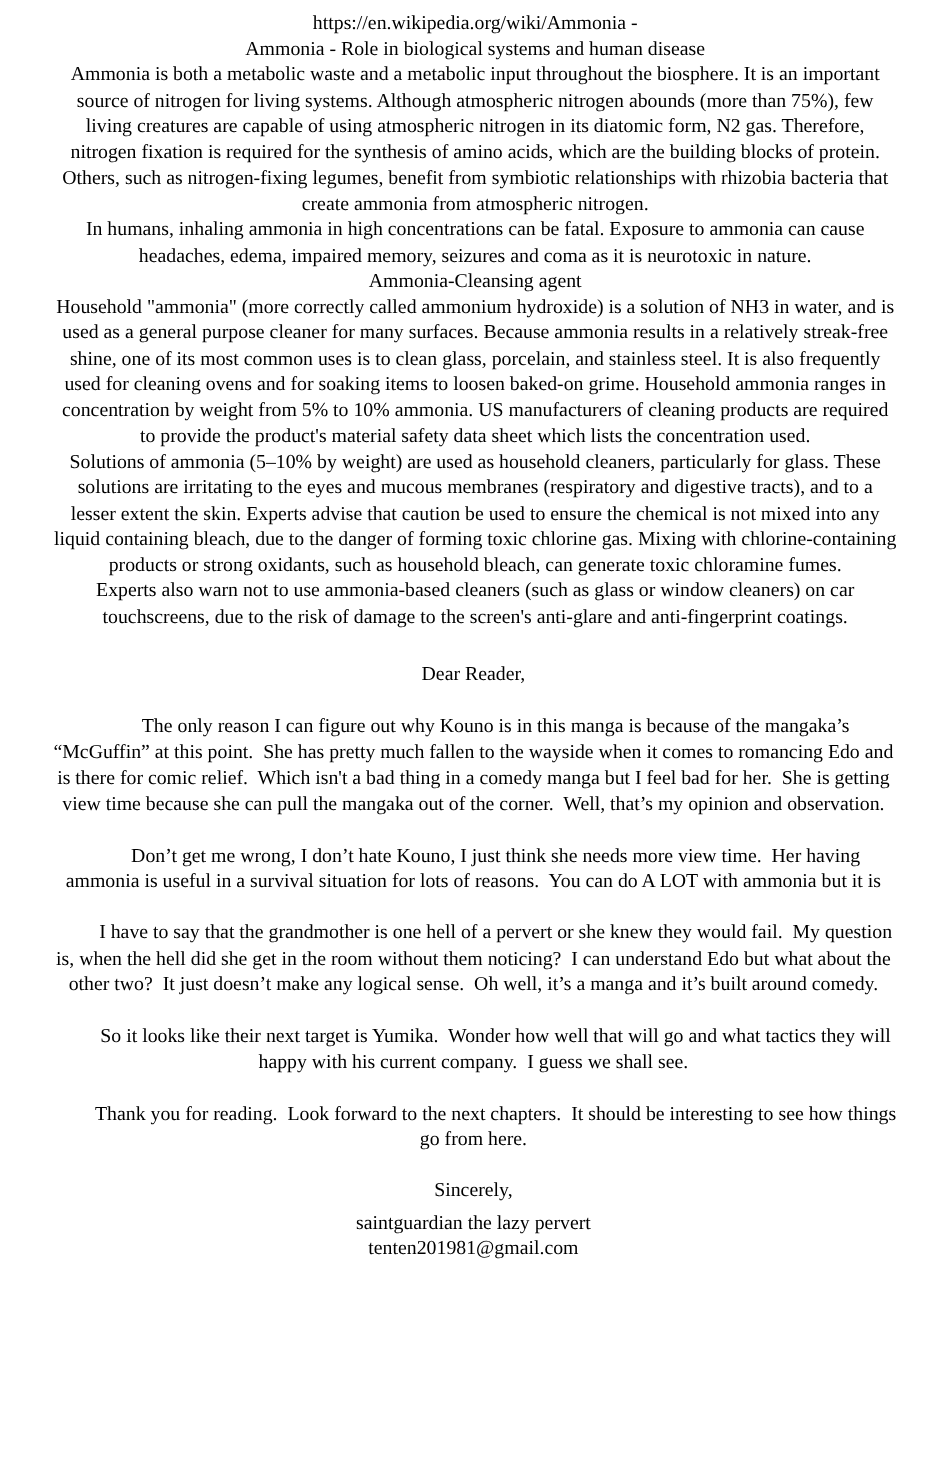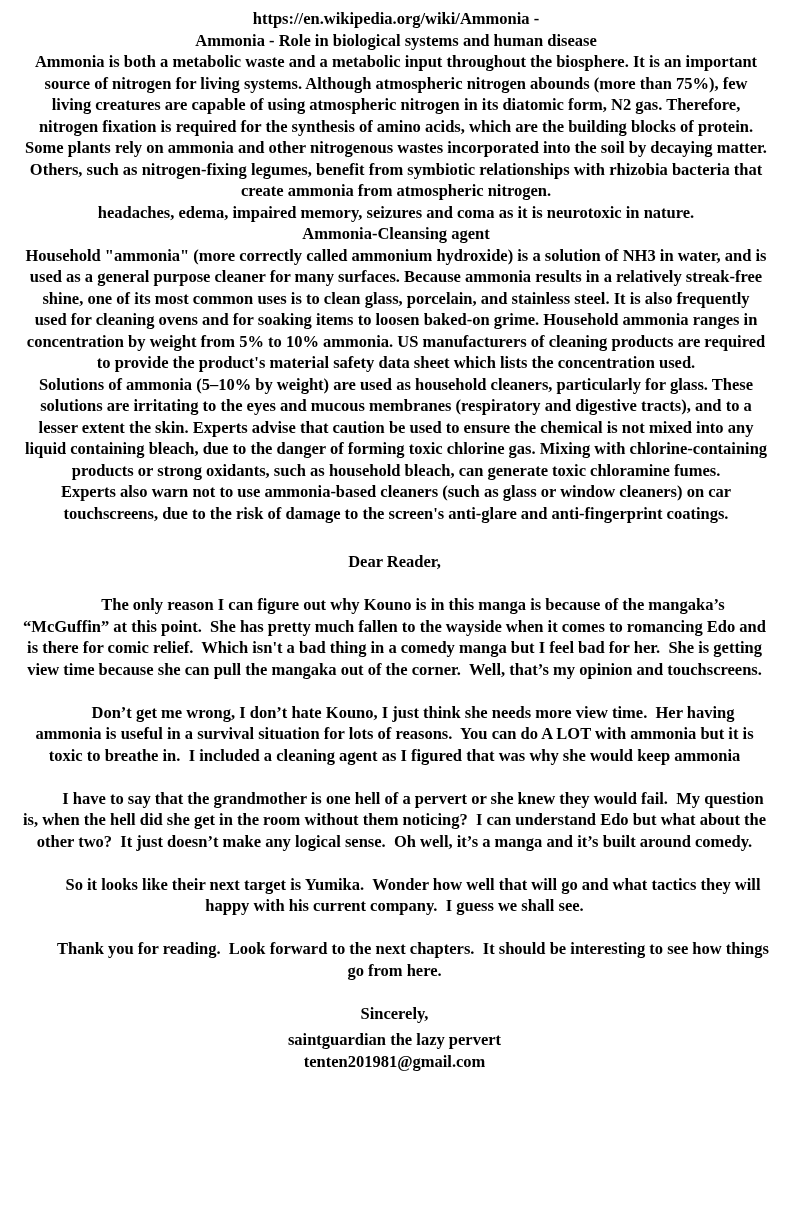--- a/index.html
+++ b/index.html
@@ -12,21 +12,20 @@
     height: 1224px;
     color: #000000;
     font-family: "Liberation Serif", "DejaVu Serif", serif;
     font-size: 16.5px;
     overflow: hidden;
   }
   .line {
     white-space: pre;
     line-height: 21.5px;
     height: 21.5px;
-    font-weight: bold;
   }
   .wiki {
     padding: 8px 4px 0 4px;
   }
   .wiki .line {
     text-align: center;
   }
   .letter {
     margin-top: 27px;
     padding: 0 12px 0 9px;
@@ -49,23 +48,23 @@
 <div>
 
   <div class="wiki">
     <div class="line">https://en.wikipedia.org/wiki/Ammonia -</div>
     <div class="line">Ammonia - Role in biological systems and human disease</div>
     <div>
         <div class="line">Ammonia is both a metabolic waste and a metabolic input throughout the biosphere. It is an important</div>
         <div class="line">source of nitrogen for living systems. Although atmospheric nitrogen abounds (more than 75%), few</div>
         <div class="line">living creatures are capable of using atmospheric nitrogen in its diatomic form, N2 gas. Therefore,</div>
         <div class="line">nitrogen fixation is required for the synthesis of amino acids, which are the building blocks of protein.</div>
-        <div class="line">Some plants rely on ammonia and other nitrogenous wastes incorporated into the soil by decaying matter.</div>
         <div class="line">Others, such as nitrogen-fixing legumes, benefit from symbiotic relationships with rhizobia bacteria that</div>
         <div class="line">create ammonia from atmospheric nitrogen.</div>
+        <div class="line">In humans, inhaling ammonia in high concentrations can be fatal. Exposure to ammonia can cause</div>
         <div class="line">headaches, edema, impaired memory, seizures and coma as it is neurotoxic in nature.</div>
         <div class="line">Ammonia-Cleansing agent</div>
         <div class="line">Household "ammonia" (more correctly called ammonium hydroxide) is a solution of NH3 in water, and is</div>
         <div class="line">used as a general purpose cleaner for many surfaces. Because ammonia results in a relatively streak-free</div>
         <div class="line">shine, one of its most common uses is to clean glass, porcelain, and stainless steel. It is also frequently</div>
         <div class="line">used for cleaning ovens and for soaking items to loosen baked-on grime. Household ammonia ranges in</div>
         <div class="line">concentration by weight from 5% to 10% ammonia. US manufacturers of cleaning products are required</div>
         <div class="line">to provide the product's material safety data sheet which lists the concentration used.</div>
         <div class="line">Solutions of ammonia (5–10% by weight) are used as household cleaners, particularly for glass. These</div>
         <div class="line">solutions are irritating to the eyes and mucous membranes (respiratory and digestive tracts), and to a</div>
@@ -77,27 +76,26 @@
       </div>
   </div>
 
   <div class="letter">
     <div class="line">Dear Reader,</div>
 
     <div class="para indent-first">
         <div class="line">The only reason I can figure out why Kouno is in this manga is because of the mangaka’s</div>
         <div class="line">“McGuffin” at this point.  She has pretty much fallen to the wayside when it comes to romancing Edo and</div>
         <div class="line">is there for comic relief.  Which isn't a bad thing in a comedy manga but I feel bad for her.  She is getting</div>
-        <div class="line">view time because she can pull the mangaka out of the corner.  Well, that’s my opinion and touchscreens.</div>
+        <div class="line">view time because she can pull the mangaka out of the corner.  Well, that’s my opinion and observation.</div>
       </div>
 
     <div class="para indent-first">
         <div class="line">Don’t get me wrong, I don’t hate Kouno, I just think she needs more view time.  Her having</div>
         <div class="line">ammonia is useful in a survival situation for lots of reasons.  You can do A LOT with ammonia but it is</div>
-        <div class="line">toxic to breathe in.  I included a cleaning agent as I figured that was why she would keep ammonia</div>
       </div>
 
     <div class="para indent-first">
         <div class="line">I have to say that the grandmother is one hell of a pervert or she knew they would fail.  My question</div>
         <div class="line">is, when the hell did she get in the room without them noticing?  I can understand Edo but what about the</div>
         <div class="line">other two?  It just doesn’t make any logical sense.  Oh well, it’s a manga and it’s built around comedy.</div>
       </div>
 
     <div class="para indent-first">
         <div class="line">So it looks like their next target is Yumika.  Wonder how well that will go and what tactics they will</div>

